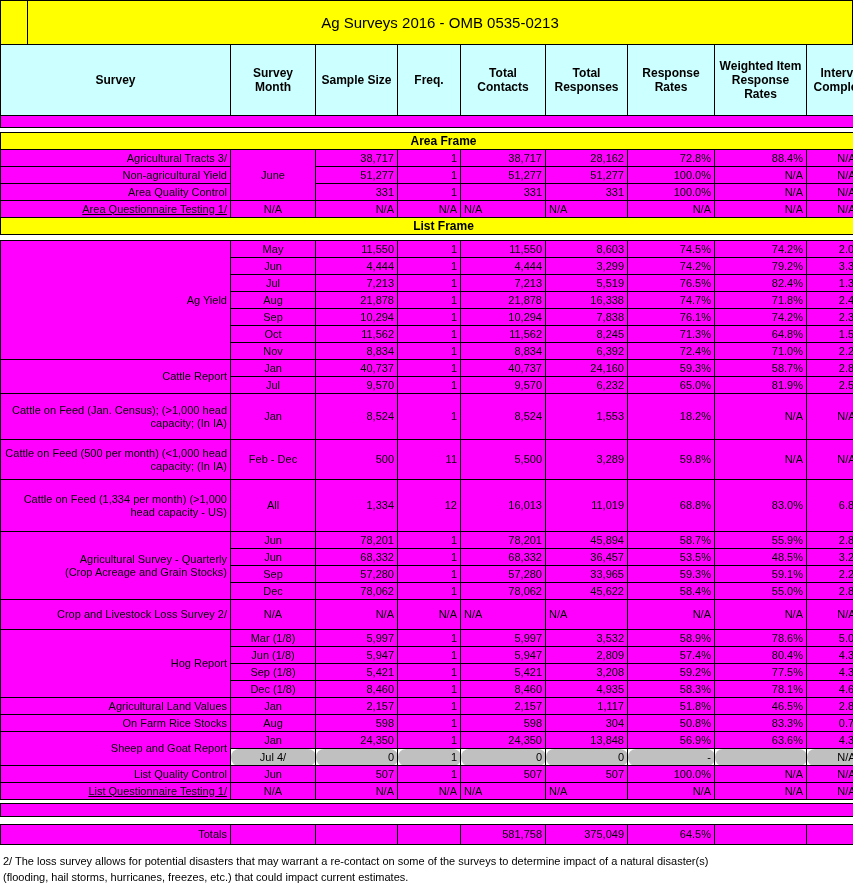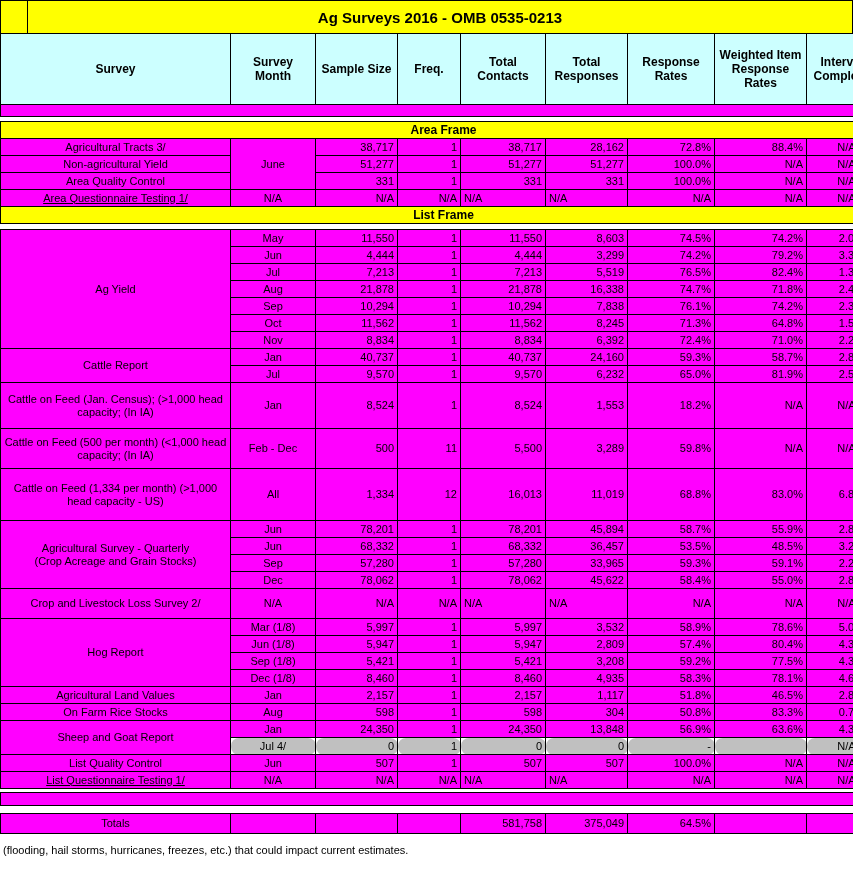--- a/index.html
+++ b/index.html
@@ -2,39 +2,39 @@
 <html style="--title_bg: #ffff00; --header_bg: #ccffff; --row_bg: #ff00ff; --section_bg: #ffff00; --gray_bg: #c0c0c0; --grid: #000000;"><head>
 <meta charset="utf-8">
 <style>
   html,body{margin:0;padding:0;}
   body{
     width:853px;height:887px;overflow:hidden;position:relative;
     background:#ffffff;color:#000;
     font-family:"Liberation Sans", sans-serif;
   }
   .title-bar{
-    display:flex;width:853px;height:33px;box-sizing:border-box;
+    display:flex;width:853px;height:44px;box-sizing:border-box;
     background:var(--title_bg,#ffff00);
-    border:1px solid var(--grid,#000);border-bottom:none;font-weight:bold;
+    border:1px solid var(--grid,#000);border-bottom:none;
   }
   .title-corner{width:26px;border-right:1px solid var(--grid,#000);}
   .title-text{flex:1;display:flex;align-items:center;justify-content:center;font-size:15px;}
   table.grid{border-collapse:collapse;table-layout:fixed;width:886px;}
   .grid th,.grid td{border:1px solid var(--grid,#000);overflow:hidden;padding:0 3px;box-sizing:border-box;}
   .grid thead th{
     background:var(--header_bg,#ccffff);font-size:12px;font-weight:bold;
     text-align:center;vertical-align:middle;height:71px;line-height:14px;
   }
   .grid tbody tr{height:17px;}
   td.data{background:var(--row_bg,#ff00ff);font-size:11px;line-height:13px;vertical-align:middle;}
   td.gray{background:var(--gray_bg,#c0c0c0);border-radius:8px;}
   td.section{background:var(--section_bg,#ffff00);font-size:12px;font-weight:bold;text-align:center;vertical-align:middle;}
   td.strip{background:var(--row_bg,#ff00ff);padding:0;}
   tr.gap td{border:none;background:#fff;padding:0;}
-  .c-survey{text-align:center;white-space:pre-line;}
+  .c-survey{text-align:right;white-space:pre-line;}
   .c-month{text-align:center;margin-left:36px;}
   .right{text-align:right;}
   .left{text-align:left;}
   .center{text-align:center;}
   .underline{text-decoration:underline;}
   .footnotes{margin-top:8px;padding-left:3px;font-size:11px;line-height:16px;white-space:nowrap;}
 </style>
 </head>
 <body>
 
@@ -429,16 +429,17 @@
           <td class="data c-contacts right">581,758</td>
           <td class="data c-responses right">375,049</td>
           <td class="data c-rates right">64.5%</td>
           <td class="data c-weighted right"></td>
           <td class="data c-interview center"></td>
         </tr>
       </tbody>
   </table>
 
   <div class="footnotes">
+    <div class="fn">2/ The loss survey allows for potential disasters that may warrant a re-contact on some of the surveys to determine impact of a natural disaster(s)</div>
     <div class="fn">(flooding, hail storms, hurricanes, freezes, etc.) that could impact current estimates.</div>
   </div>
 
 </div>
 
 </body></html>

